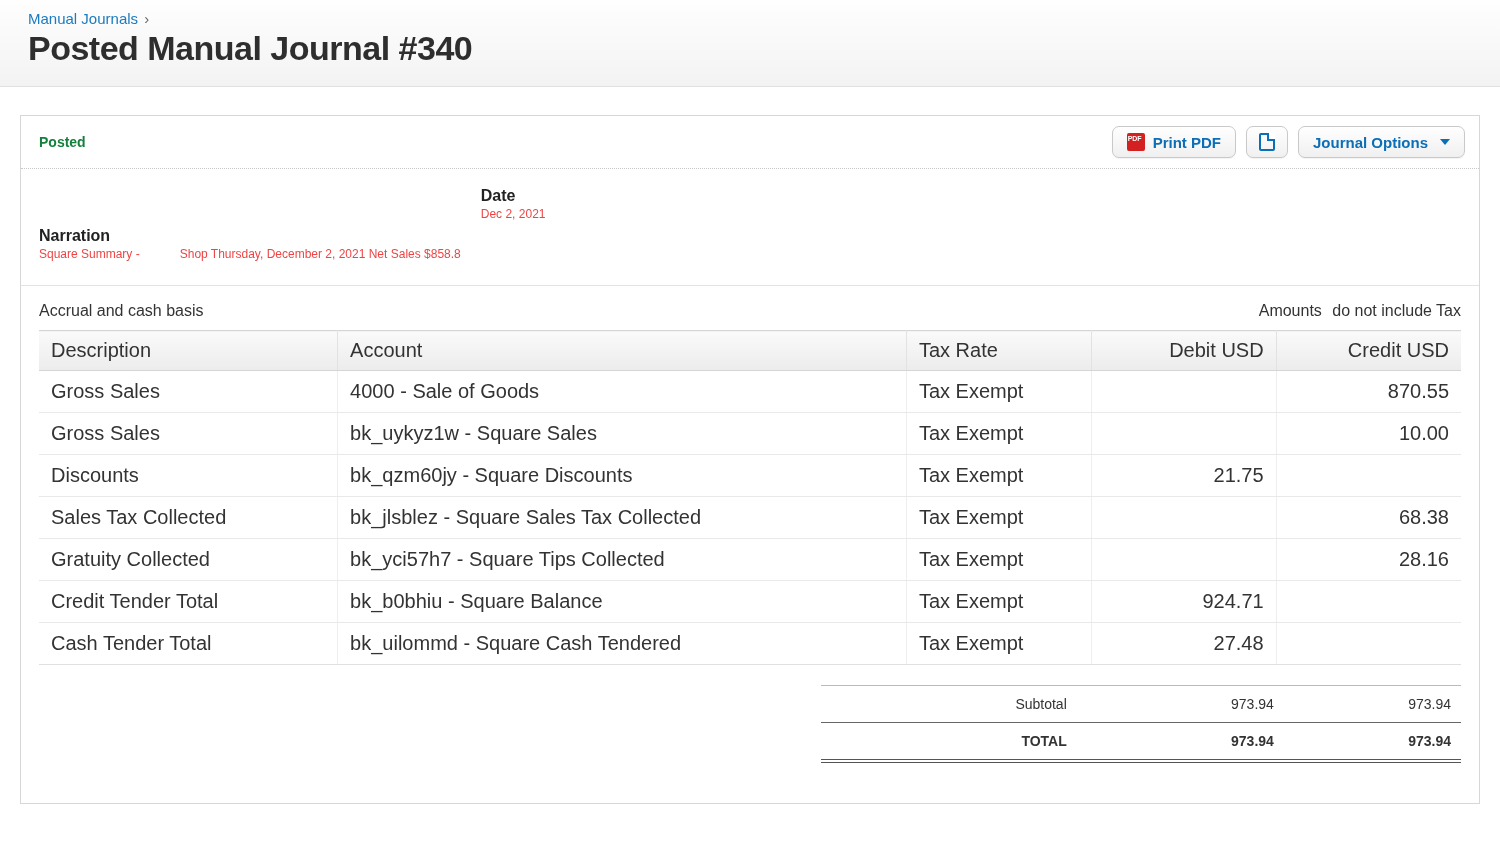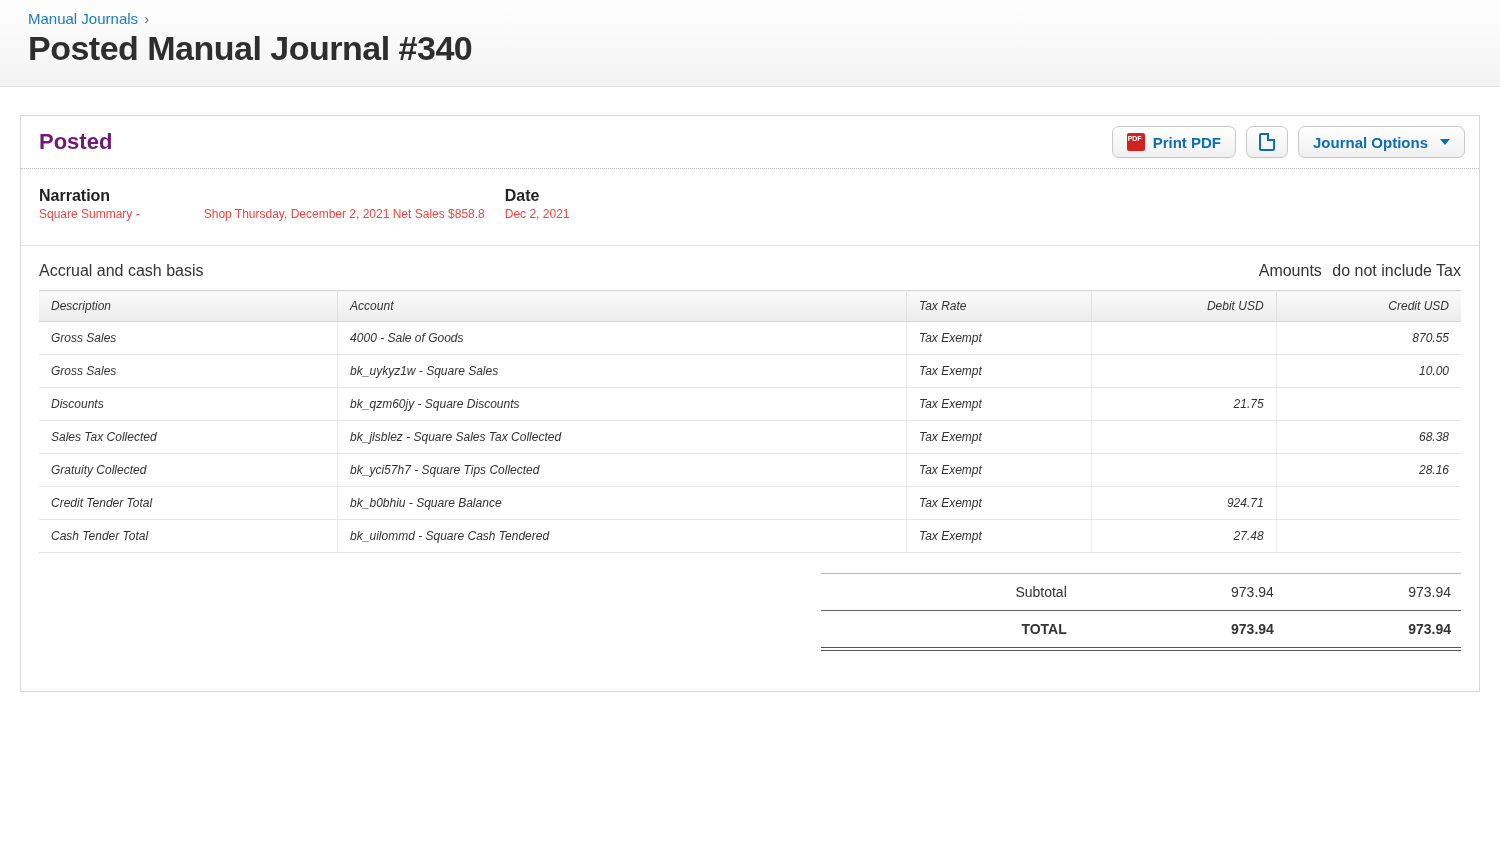--- a/index.html
+++ b/index.html
@@ -34,22 +34,22 @@
   }
   .panel-top {
     display: flex;
     justify-content: space-between;
     align-items: center;
     padding: 10px 14px 10px 18px;
     border-bottom: 1px dotted #c7c7c7;
   }
   .status {
     font-weight: 700;
-    color: #701a75;
-    font-size: 22px;
+    color: #15803d;
+    font-size: 14px;
   }
   .panel-actions { display: flex; gap: 10px; }
   .btn {
     display: inline-flex;
     align-items: center;
     gap: 8px;
     padding: 6px 14px;
     border: 1px solid #c9c9c9;
     border-radius: 7px;
     background: linear-gradient(#ffffff, #f0f0f0);
@@ -110,35 +110,34 @@
   .meta-block .meta-label {
     font-weight: 700;
     font-size: 16px;
     color: #222;
     margin-bottom: 2px;
   }
   .meta-block .meta-value {
     font-size: 12px;
     color: #ef4444;
   }
-  .narration-block { display: flex; gap: 64px; align-items: center; }
+  .narration-block { display: flex; gap: 40px; align-items: center; margin-top: 40px; }
   .basis-row {
     display: flex;
     justify-content: space-between;
     padding: 16px 18px 10px 18px;
     font-size: 16px;
   }
   .tax-note { font-size: 16px; }
   .tax-note .bold { font-weight: 400; margin-left: 6px; }
   table.lines {
     width: calc(100% - 0px);
     margin: 0 0;
     border-collapse: collapse;
-    font-size: 12px;
-    font-style: italic;
+    font-size: 20px;
   }
   table.lines th {
     text-align: left;
     font-weight: 400;
     color: #333;
     background: linear-gradient(#fafafa, #ececec);
     border-top: 1px solid #d5d5d5;
     border-bottom: 1px solid #d5d5d5;
     border-right: 1px solid #e2e2e2;
     padding: 8px 12px;

